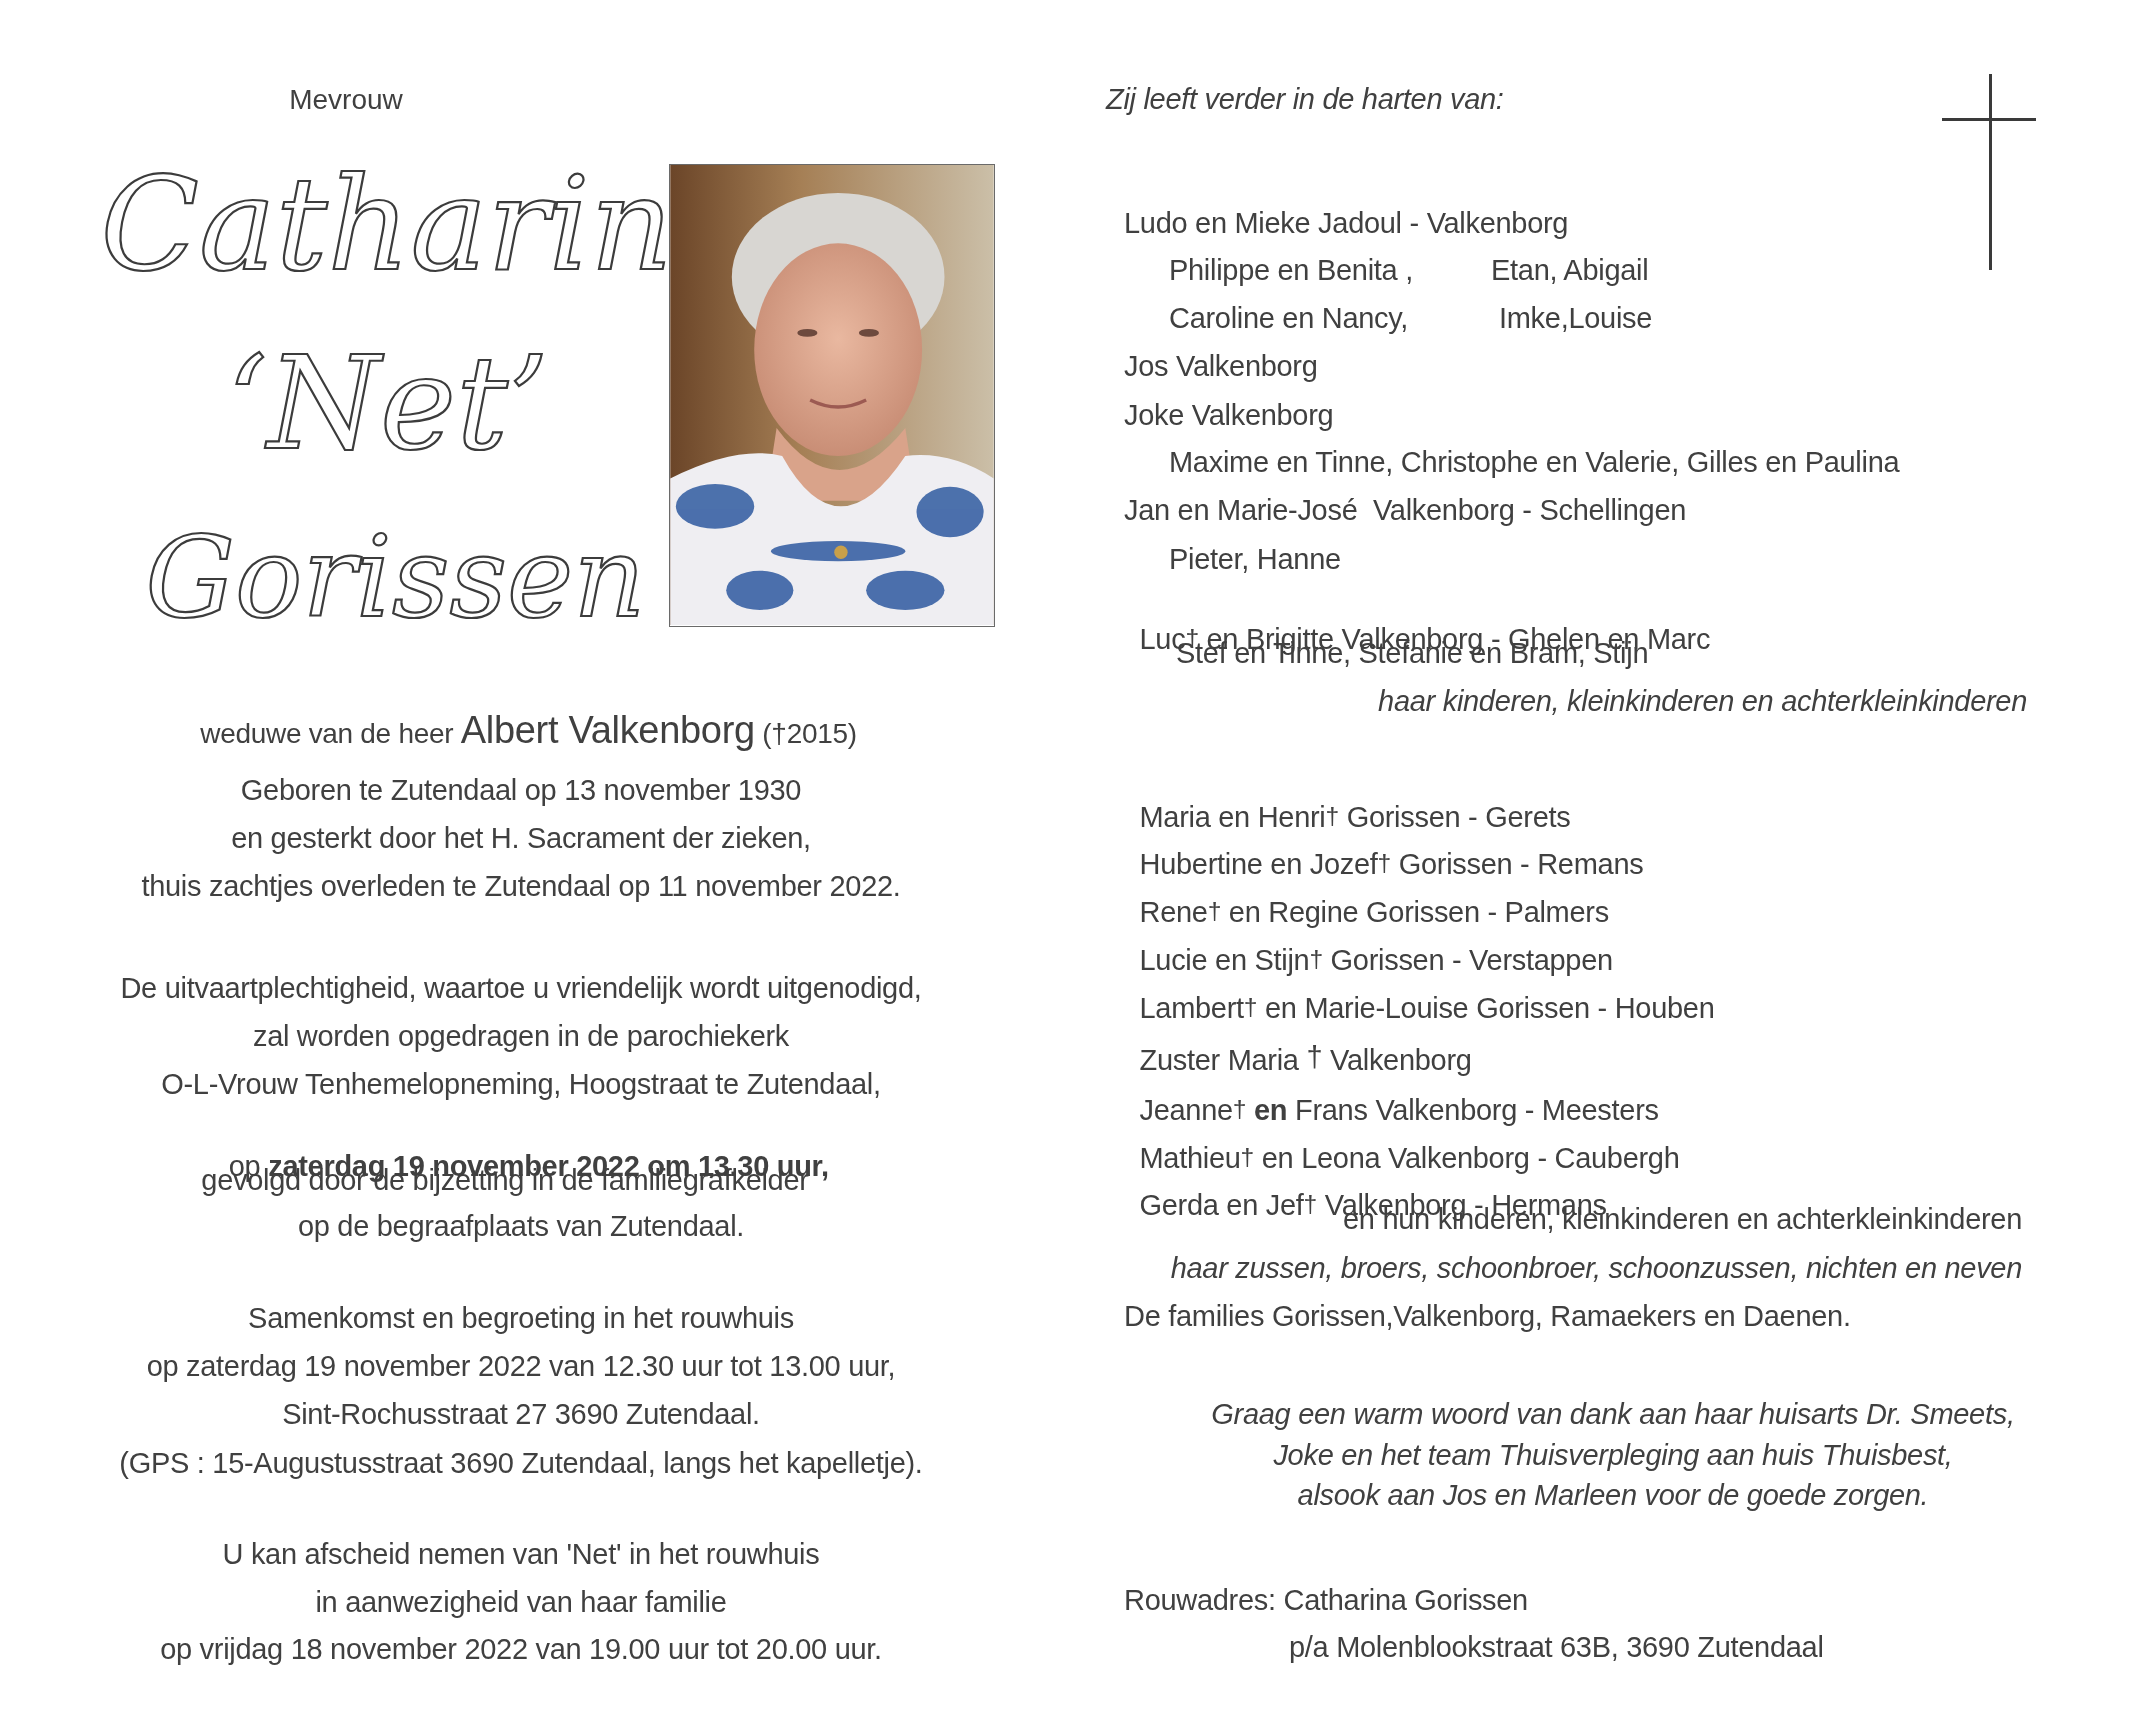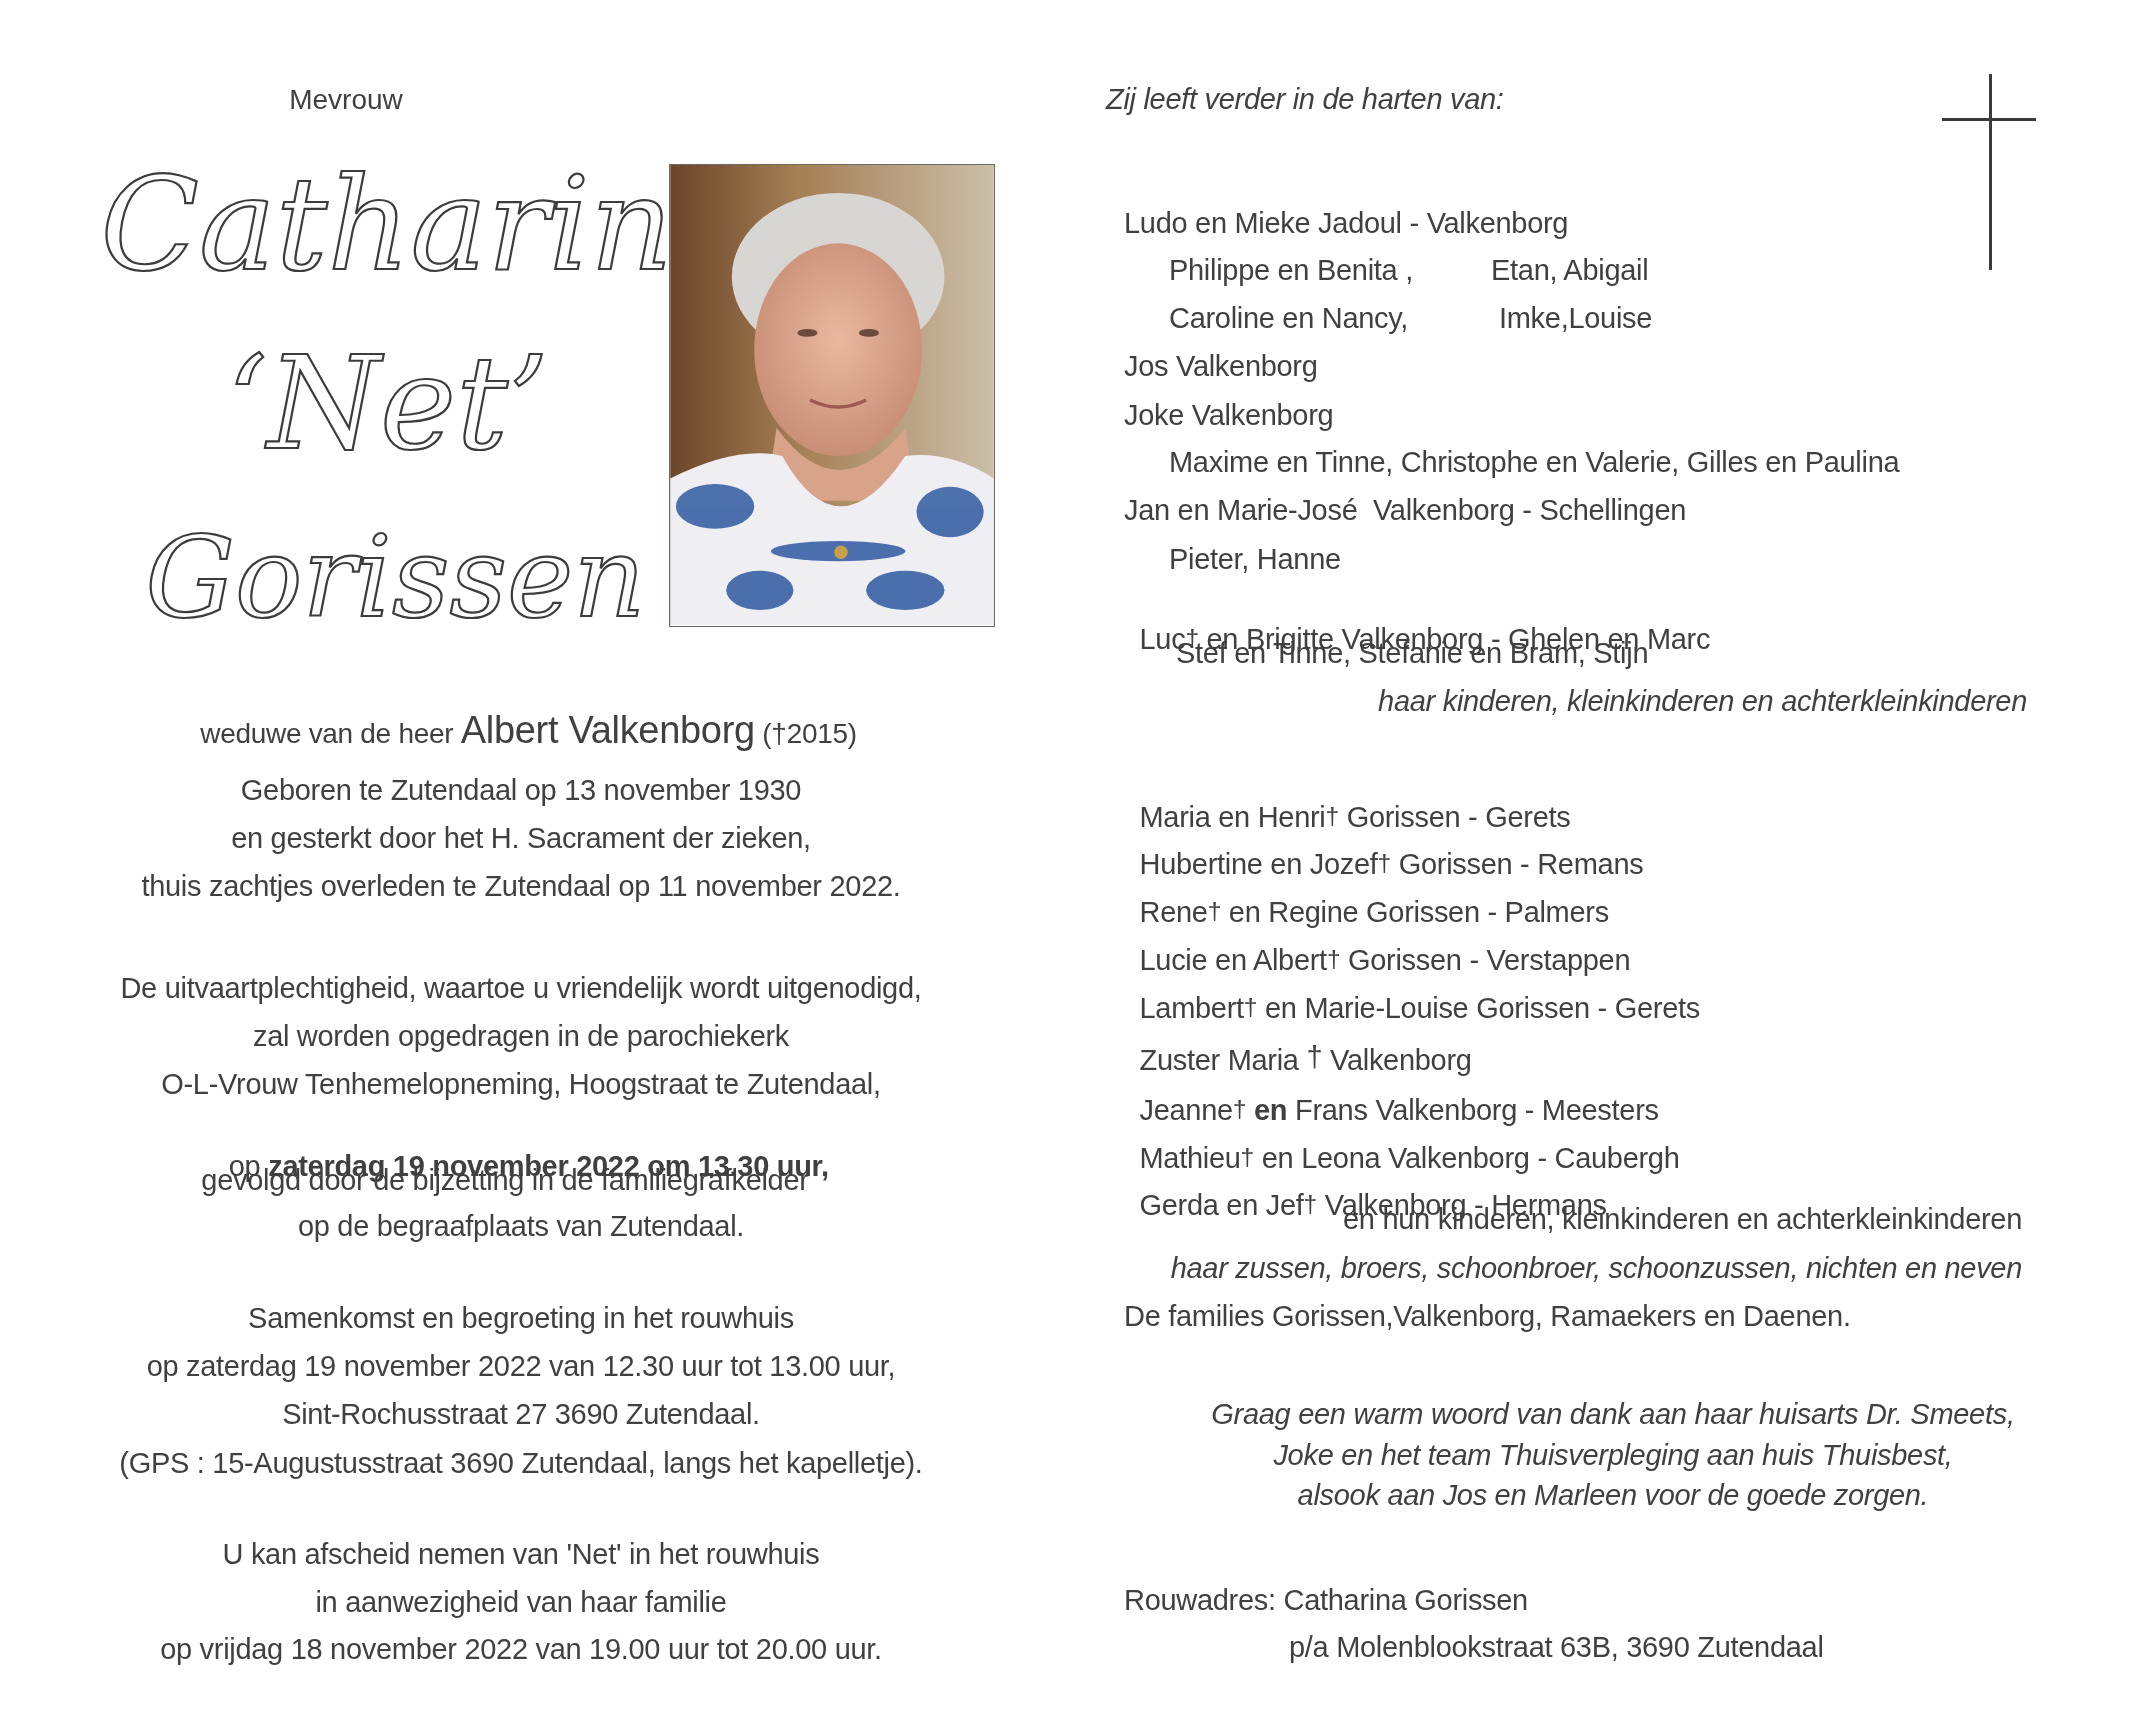--- a/index.html
+++ b/index.html
@@ -127,24 +127,24 @@
 <div class="abs t" style="left:1124px; top:766px;">
   <span>Maria en Henri</span><span class="dagger">†</span><span> Gorissen - Gerets</span>
 </div>
 <div class="abs t" style="left:1124px; top:813px;">
   <span>Hubertine en Jozef</span><span class="dagger">†</span><span> Gorissen - Remans</span>
 </div>
 <div class="abs t" style="left:1124px; top:861px;">
   <span>Rene</span><span class="dagger">†</span><span> en Regine Gorissen - Palmers</span>
 </div>
 <div class="abs t" style="left:1124px; top:909px;">
-  <span>Lucie en Albert</span><span class="dagger">†</span><span> Gorissen - Verstappen</span>
+  <span>Lucie en Stijn</span><span class="dagger">†</span><span> Gorissen - Verstappen</span>
 </div>
 <div class="abs t" style="left:1124px; top:957px;">
-  <span>Lambert</span><span class="dagger">†</span><span> en Marie-Louise Gorissen - Gerets</span>
+  <span>Lambert</span><span class="dagger">†</span><span> en Marie-Louise Gorissen - Houben</span>
 </div>
 <div class="abs t" style="left:1124px; top:1009px;">
   <span>Zuster Maria </span><span class="dagger" style="font-size:1em;">†</span><span> Valkenborg</span>
 </div>
 <div class="abs t" style="left:1124px; top:1059px;">
   <span>Jeanne</span><span class="dagger">†</span><span class="b"> en</span><span> Frans Valkenborg - Meesters</span>
 </div>
 <div class="abs t" style="left:1124px; top:1107px;">
   <span>Mathieu</span><span class="dagger">†</span><span> en Leona Valkenborg - Caubergh</span>
 </div>

